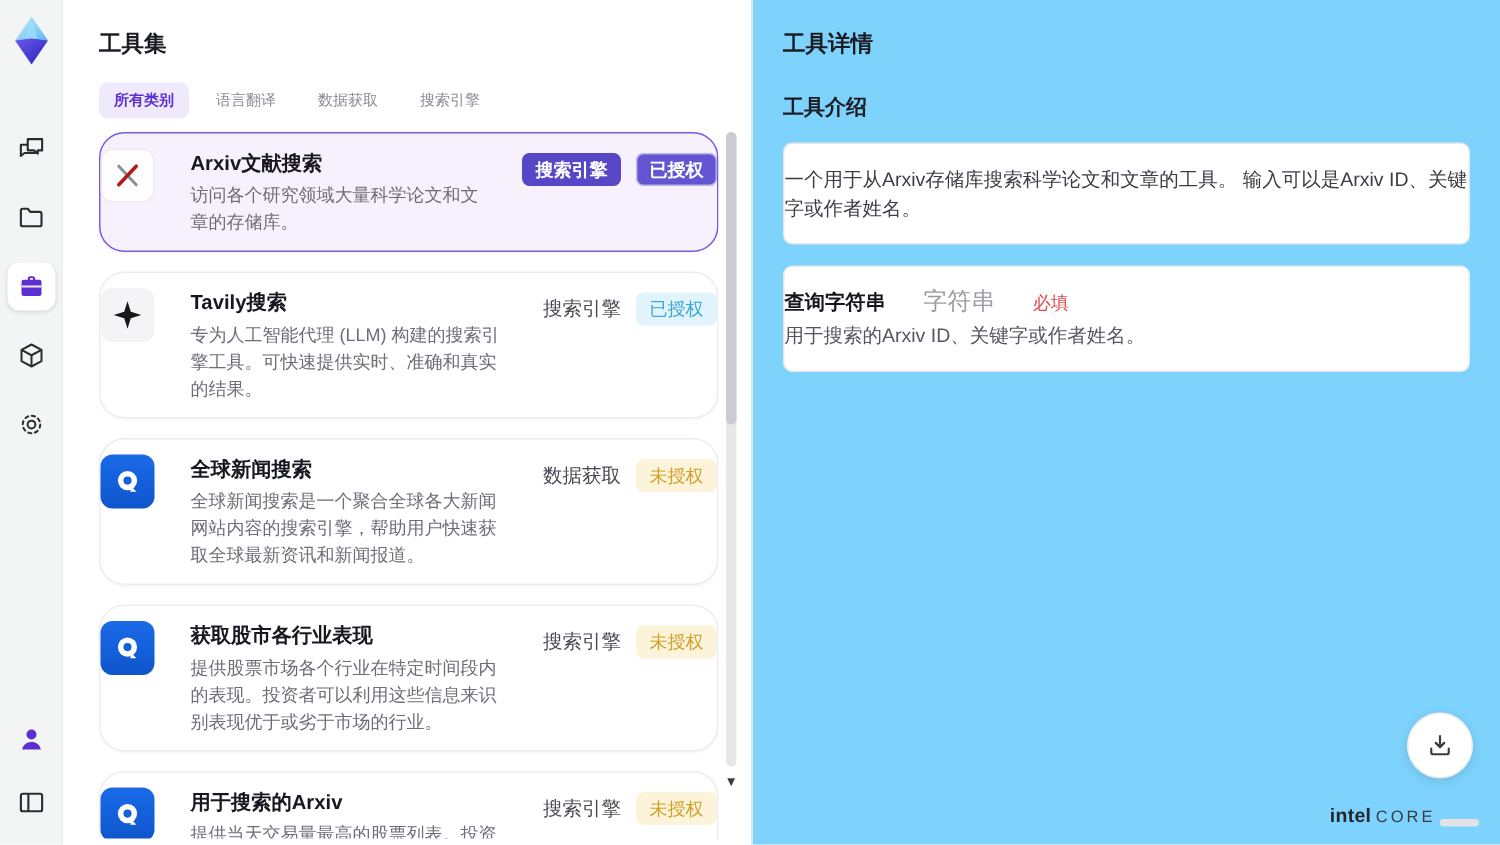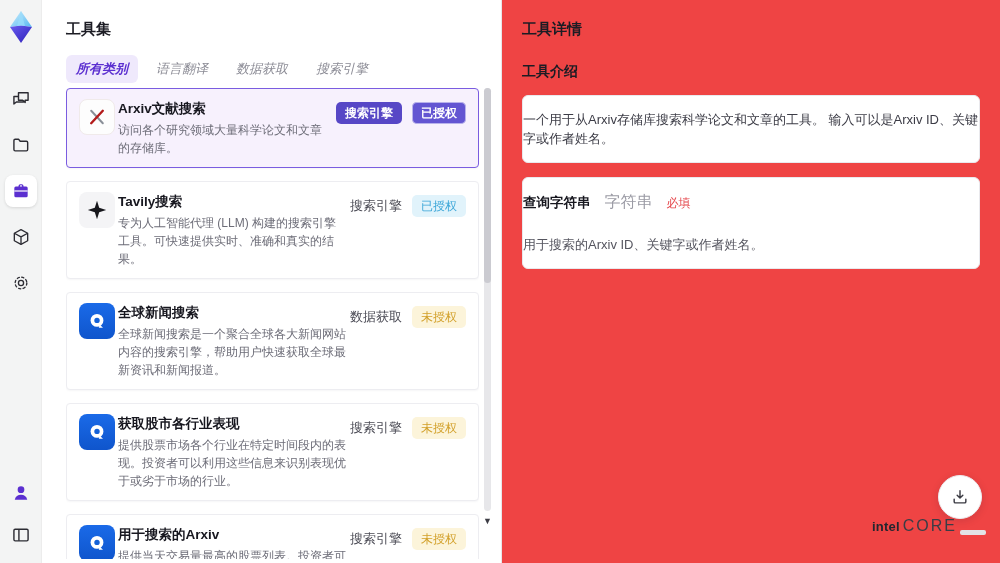--- a/index.html
+++ b/index.html
@@ -14,28 +14,28 @@
   .side-btn { width:32px; height:32px; border-radius:8px; display:flex; align-items:center;
     justify-content:center; cursor:pointer; }
   .side-btn.active { background:#fff; box-shadow:0 1px 3px rgba(0,0,0,.12); }
   .side-btn svg { width:20px; height:20px; display:block; }
   .rail-bottom { margin-top:auto; display:flex; flex-direction:column; align-items:center; gap:10px; margin-bottom:12px; }
 
   
   .main { position:absolute; left:42px; top:0; bottom:4px; width:459px; background:#fff; }
   .main-title { font-size:15px; font-weight:bold; margin:20px 0 0 24px; }
   .tabs { display:flex; align-items:center; gap:8px; margin:16px 0 0 24px; }
-  .tab { border:none; background:transparent; font-size:13px; color:#8b8b95; padding:5px 10px;
-    border-radius:6px; cursor:pointer; font-family:inherit; white-space:nowrap;font-style:italic; }
+  .tab { border:none; background:transparent; font-size:10px; color:#8b8b95; padding:5px 10px;
+    border-radius:6px; cursor:pointer; font-family:inherit; white-space:nowrap; }
   .tab.active { background:#efe9fc; color:var(--accent); font-weight:bold; }
 
   .tool-list { position:absolute; left:24px; right:22px; top:88px; bottom:0;
     display:flex; flex-direction:column; gap:13px; overflow:hidden; }
-  .tool-card { display:flex; gap:3px; padding:10px 12px; background:#fff;
-    border:1px solid #ededf1; border-radius:4px; box-shadow:0 1px 2px rgba(20,20,40,.04);
+  .tool-card { display:flex; gap:24px; padding:10px 0; background:#fff;
+    border:1px solid #ededf1; border-radius:17px; box-shadow:0 1px 2px rgba(20,20,40,.04);
     cursor:pointer; flex:none; }
   .tool-card.selected { background:#f7f1fd; border:1px solid var(--sel-border); }
   .tool-tile { width:36px; height:36px; border-radius:8px; flex:none; display:flex;
     align-items:center; justify-content:center; background:#f4f4f6; overflow:hidden; }
   .tool-tile svg { width:24px; height:24px; display:block; }
   .tool-tile.tile-arxiv { background:#fdfdfd; border:1px solid #f0eaea; }
   .tool-tile.tile-blue { background:linear-gradient(180deg,#1a6ae8,#0f55cc); }
   .tool-body { min-width:0; flex:1; }
   .tool-name { font-size:13.5px; font-weight:bold; color:#17171f; line-height:18px; margin-top:1px; }
   .tool-desc { font-size:12px; color:#6d6d78; line-height:18px; margin-top:3px; }
@@ -48,41 +48,41 @@
   .chip.auth-no { background:var(--unauth-bg); color:var(--unauth-text); }
 
   
   .scrollbar { position:absolute; top:88px; bottom:48px; right:10px; width:7px;
     background:#e7e7ea; border-radius:4px; }
   .scroll-thumb { position:absolute; top:0; left:0; width:7px; height:46%;
     background:#cbcbd1; border-radius:4px; }
   .scroll-caret { position:absolute; right:9px; bottom:33px; font-size:9px; color:#3c3c44; line-height:9px; }
 
   
-  .details { position:absolute; left:501px; right:0; top:0; bottom:0; background:#ef4444;
+  .details { position:absolute; left:501px; right:0; top:0; bottom:0; background:#7dd3fc;
     border-left:1px solid #e7e7ea; padding:20px 20px 0 20px; }
   .details-title { font-size:15px; font-weight:bold; }
   .section-heading { font-size:14px; font-weight:bold; margin-top:24px; }
   .detail-card { background:#fff; border:1px solid #e9e9ed; border-radius:6px; padding:14px 0;
     margin-top:14px; font-size:13px; color:#3c3c46; line-height:19px; }
-  .param-row1 { display:flex; align-items:baseline; gap:14px; }
+  .param-row1 { display:flex; align-items:baseline; gap:25px; }
   .param-name { font-size:13.5px; font-weight:bold; color:#17171f; }
   .param-type { font-size:16px; color:#9a9aa4; }
   .param-required { font-size:12px; color:var(--required); }
-  .param-desc { font-size:13px; color:#55555f; margin-top:22px; }
+  .param-desc { font-size:13px; color:#55555f; margin-top:2px; }
 
   
   .download-fab { position:absolute; right:18px; bottom:44px; width:44px; height:44px;
     border-radius:50%; background:#fff; border:1px solid #ededf0;
     box-shadow:0 2px 8px rgba(20,20,40,.12); display:flex; align-items:center; justify-content:center; cursor:pointer; }
   .download-fab svg { width:20px; height:20px; }
-  .intel-logo { position:absolute; right:14px; bottom:28px; display:flex; align-items:baseline;
+  .intel-logo { position:absolute; right:14px; bottom:12px; display:flex; align-items:baseline;
     gap:3px; color:#23262f;justify-content:space-between; }
   .intel-word { font-weight:bold; font-size:13px; letter-spacing:.2px; }
-  .core-word { font-size:16px; letter-spacing:2px; text-transform:uppercase; color:#3a3d46; }
+  .core-word { font-size:11px; letter-spacing:2px; text-transform:uppercase; color:#3a3d46; }
   .core-sub { width:26px; height:5px; background:#e3e3e6; border-radius:2px; align-self:flex-end; }
 
   .icon { display:inline-flex; }
 </style>
 </head>
 <body>
 
 <nav class="rail">
   <div class="rail-logo">
     <svg viewBox="0 0 34 36">

